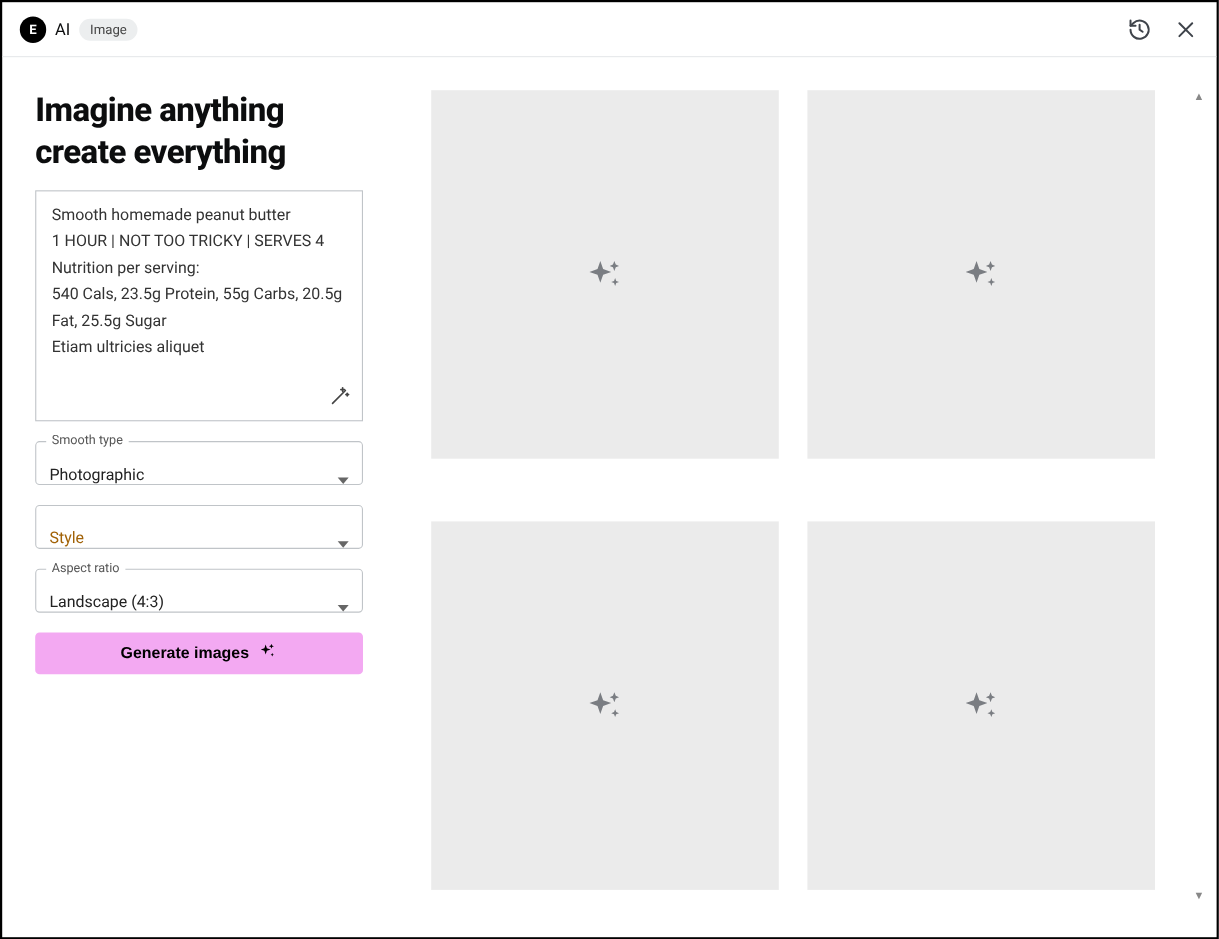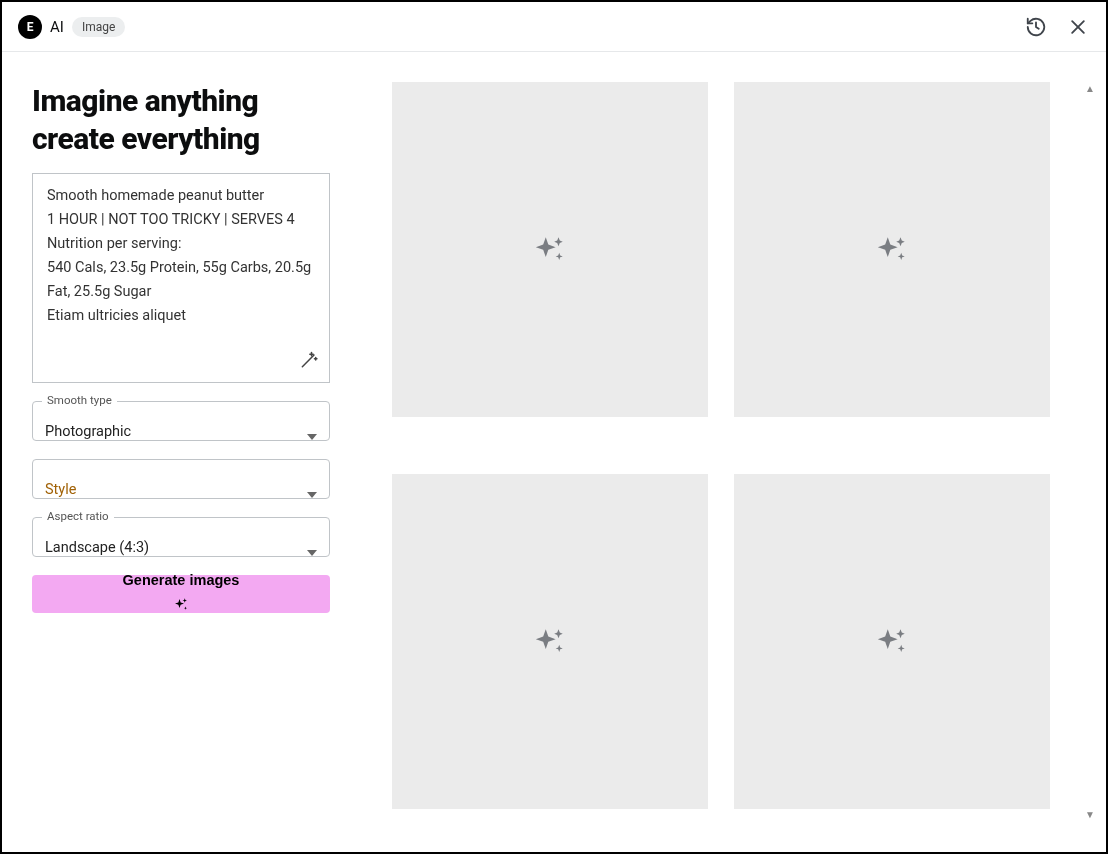--- a/index.html
+++ b/index.html
@@ -71,21 +71,21 @@
     position: absolute; top: -8px; left: 10px; background:#fff;
     padding: 0 5px; font-size: 11.5px; color:#555;
   }
   .field-value { font-size: 14.5px; color:#222; }
   .field-placeholder { font-size: 14.5px; color:#a16207; }
   .caret { width:0;height:0;border-left:5px solid transparent;border-right:5px solid transparent;border-top:6px solid #666;}
   .generate-btn {
     width: 298px; height: 38px;
     background: #f3a9f2; border:none; border-radius:4px;
     display:flex; align-items:center; justify-content:center; gap:8px;
-    font-size: 14.5px; font-weight:600; color:#000; cursor:pointer;flex-direction:column;
+    font-size: 14.5px; font-weight:600; color:#000; cursor:pointer;
   }
   .content { flex:1; position:relative; padding: 30px 30px 0 30px; overflow:hidden;}
   .grid { display:grid; grid-template-columns: 1fr 1fr; gap: 24px; width: 660px; height: 760px; }
   .tile {
     background:#ebebeb; width:316px; height:335px;
     display:flex; align-items:center; justify-content:center;
   }
   .sparkle-big { fill:#7a7d82; }
   .scroll-hint { position:absolute; right:10px; top:30px; width:12px; height:740px; }
   .scroll-arrow { width:12px;height:12px;display:flex;align-items:center;justify-content:center;color:#888; font-size:10px;}

